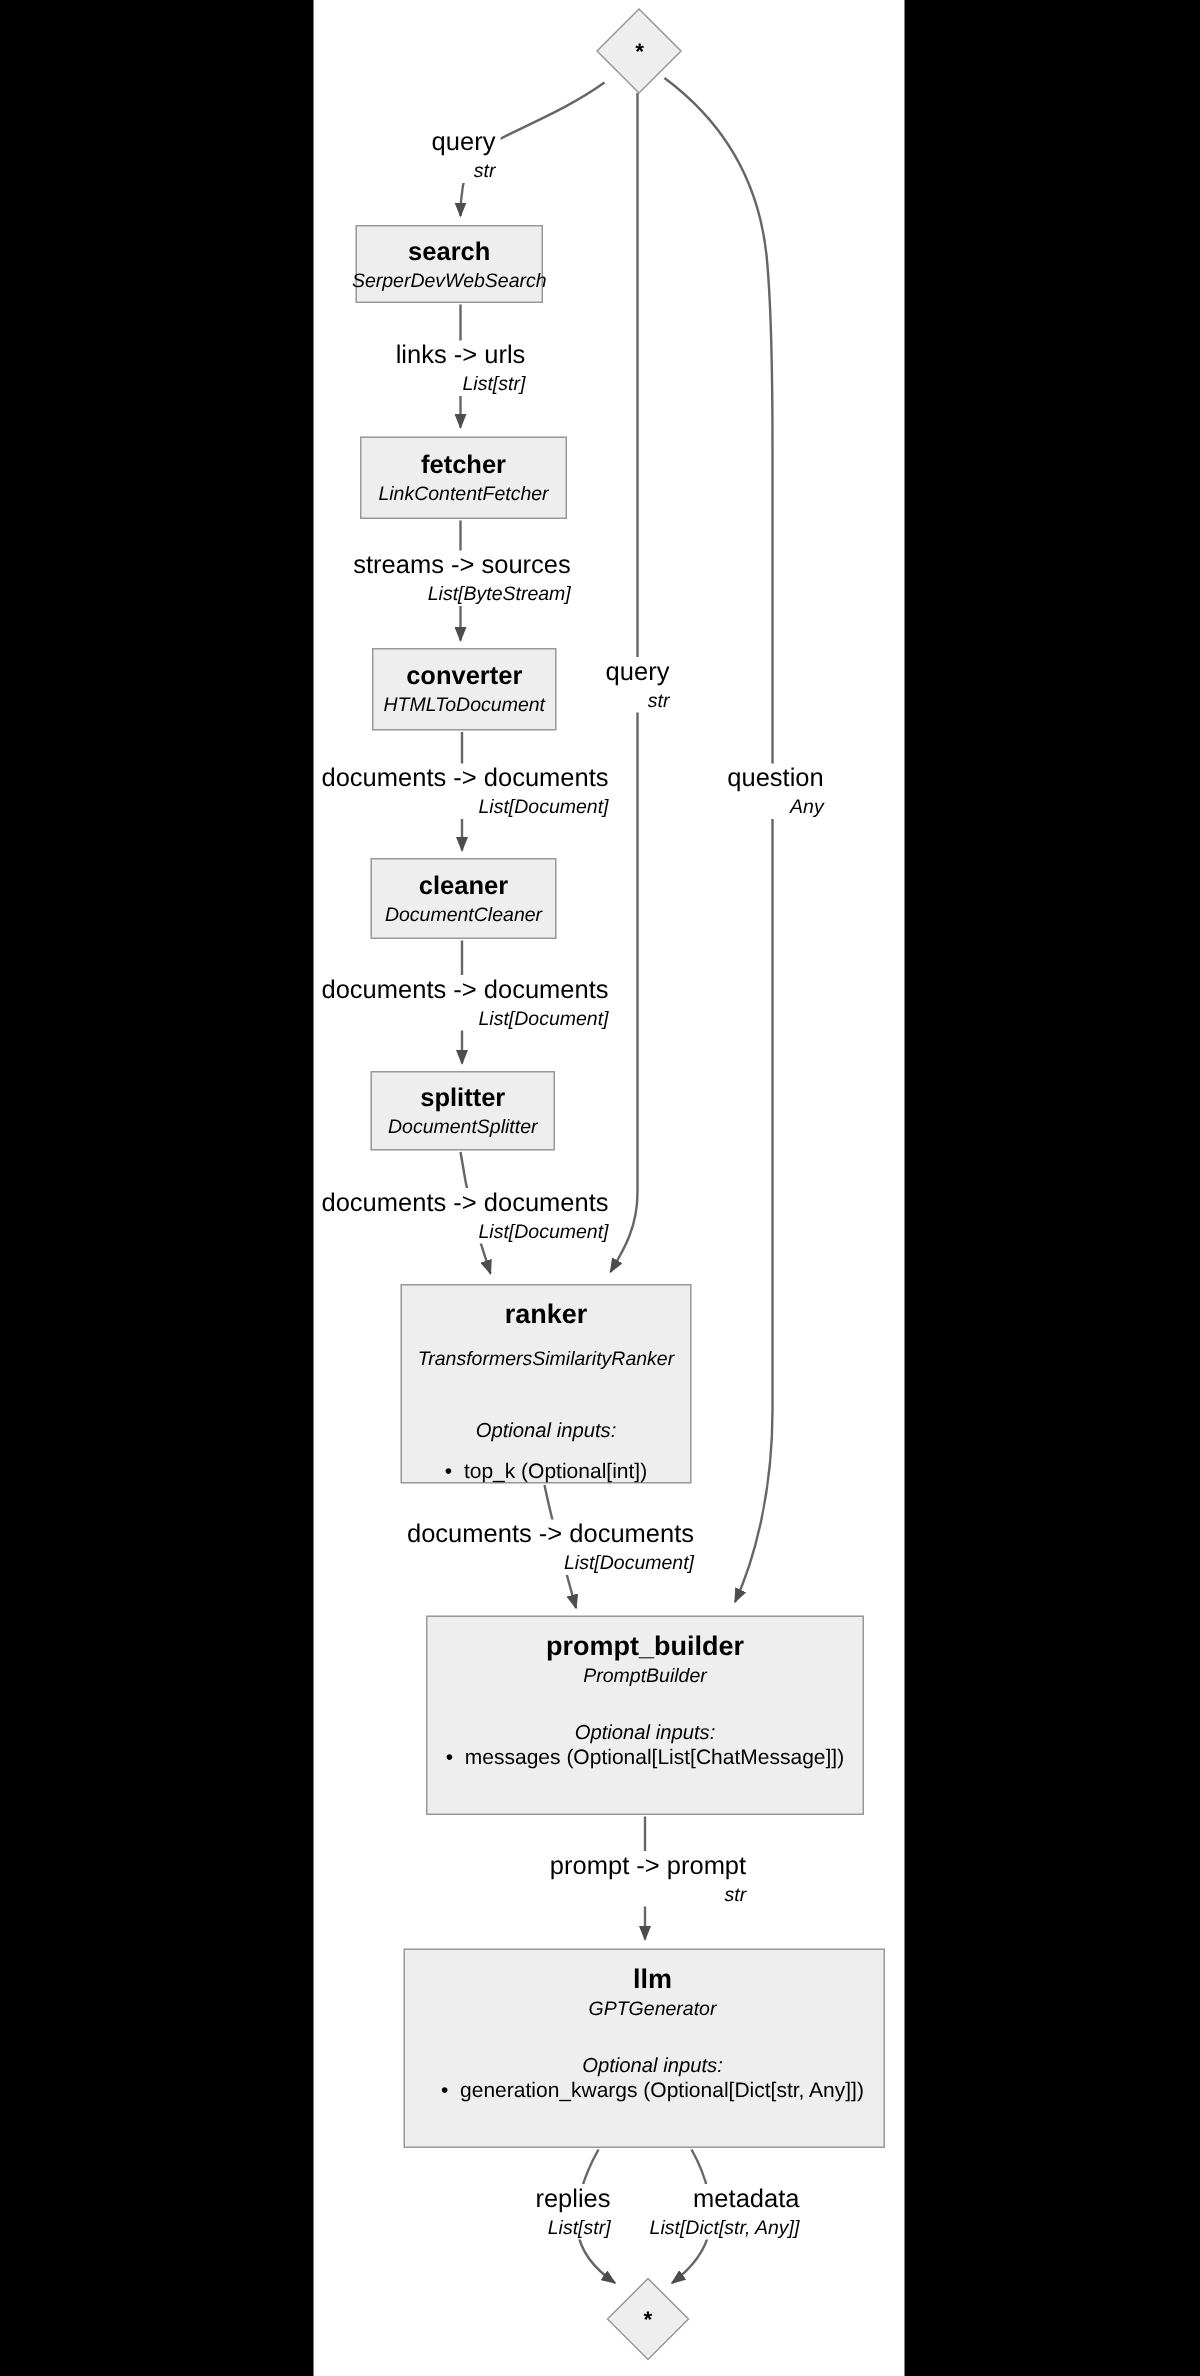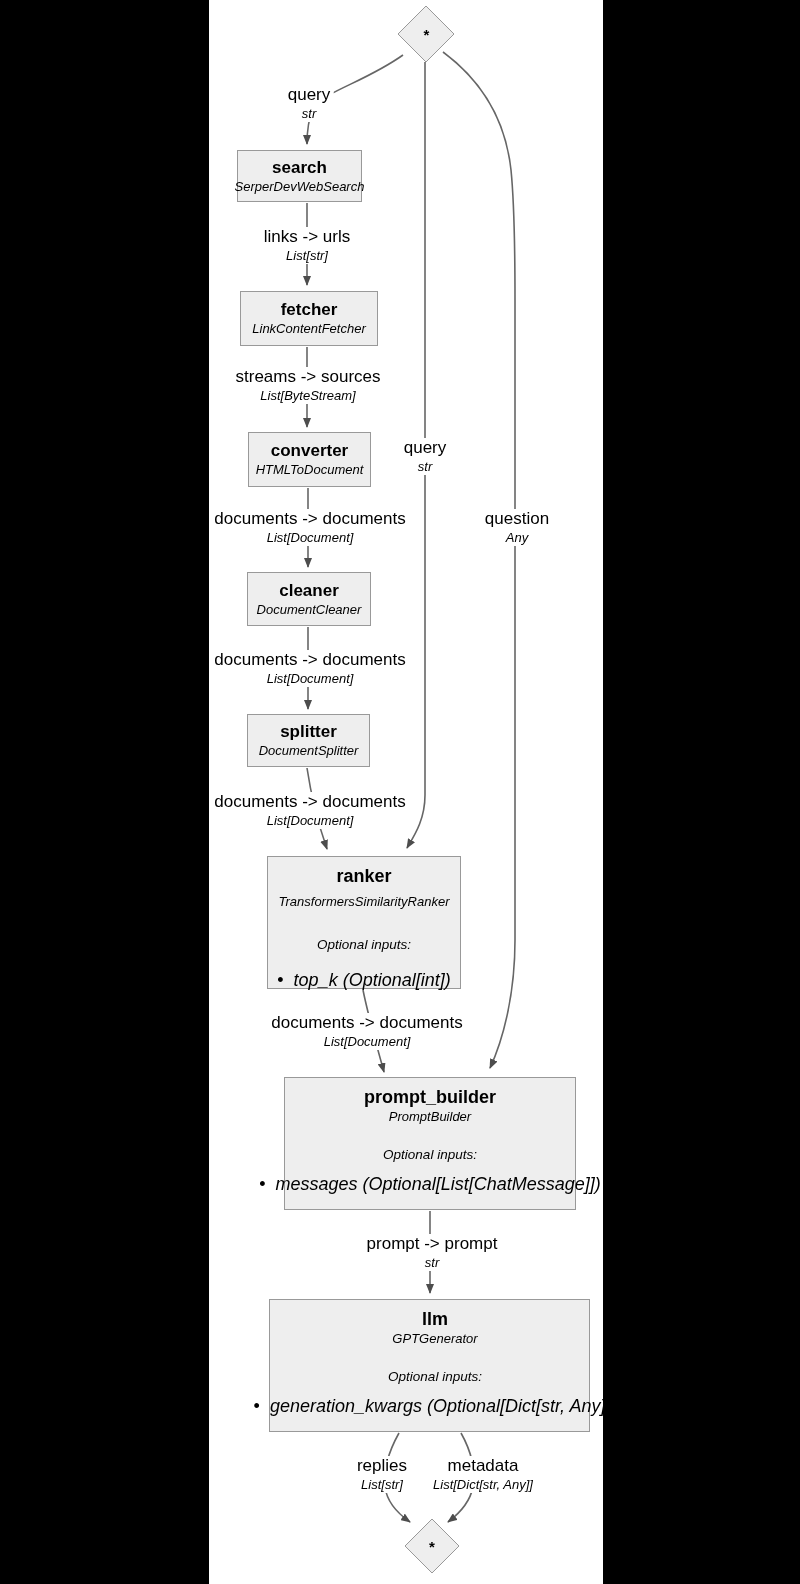--- a/index.html
+++ b/index.html
@@ -14,25 +14,25 @@
   .node{
     position:absolute;background:#eeeeee;border:1px solid #999999;
     display:flex;flex-direction:column;align-items:center;justify-content:center;
     text-align:center;box-sizing:border-box;
   }
   .node .title{font-weight:bold;font-size:17px;line-height:20px;}
   .node .cls{font-style:italic;font-size:13px;line-height:17px;}
   .node.big{justify-content:flex-start;padding-top:9px;}
   .node.big .title{font-size:18px;line-height:21px;}
   .opt-head{font-style:italic;font-size:13.5px;line-height:16px;margin-top:22px;}
-  .opt-item{font-style:italic;font-size:18px;line-height:16px;margin-top:13px;white-space:nowrap;}
+  .opt-item{font-size:14px;line-height:16px;white-space:nowrap;}
   .opt-item::before{content:"•\00a0\00a0";font-style:normal;}
 
   .elabel{
-    position:absolute;transform:translateX(-50%);text-align:center;
+    position:absolute;transform:translateX(-50%);text-align:right;
     background:#ffffff;padding:0 3px;white-space:nowrap;
   }
   .elabel .nm{display:block;font-size:17px;line-height:20px;}
   .elabel .tp{display:block;font-size:13px;line-height:17px;font-style:italic;}
 
   .term{
     position:absolute;text-align:center;font-weight:bold;font-size:15px;line-height:15px;
   }
 </style>
 </head>

